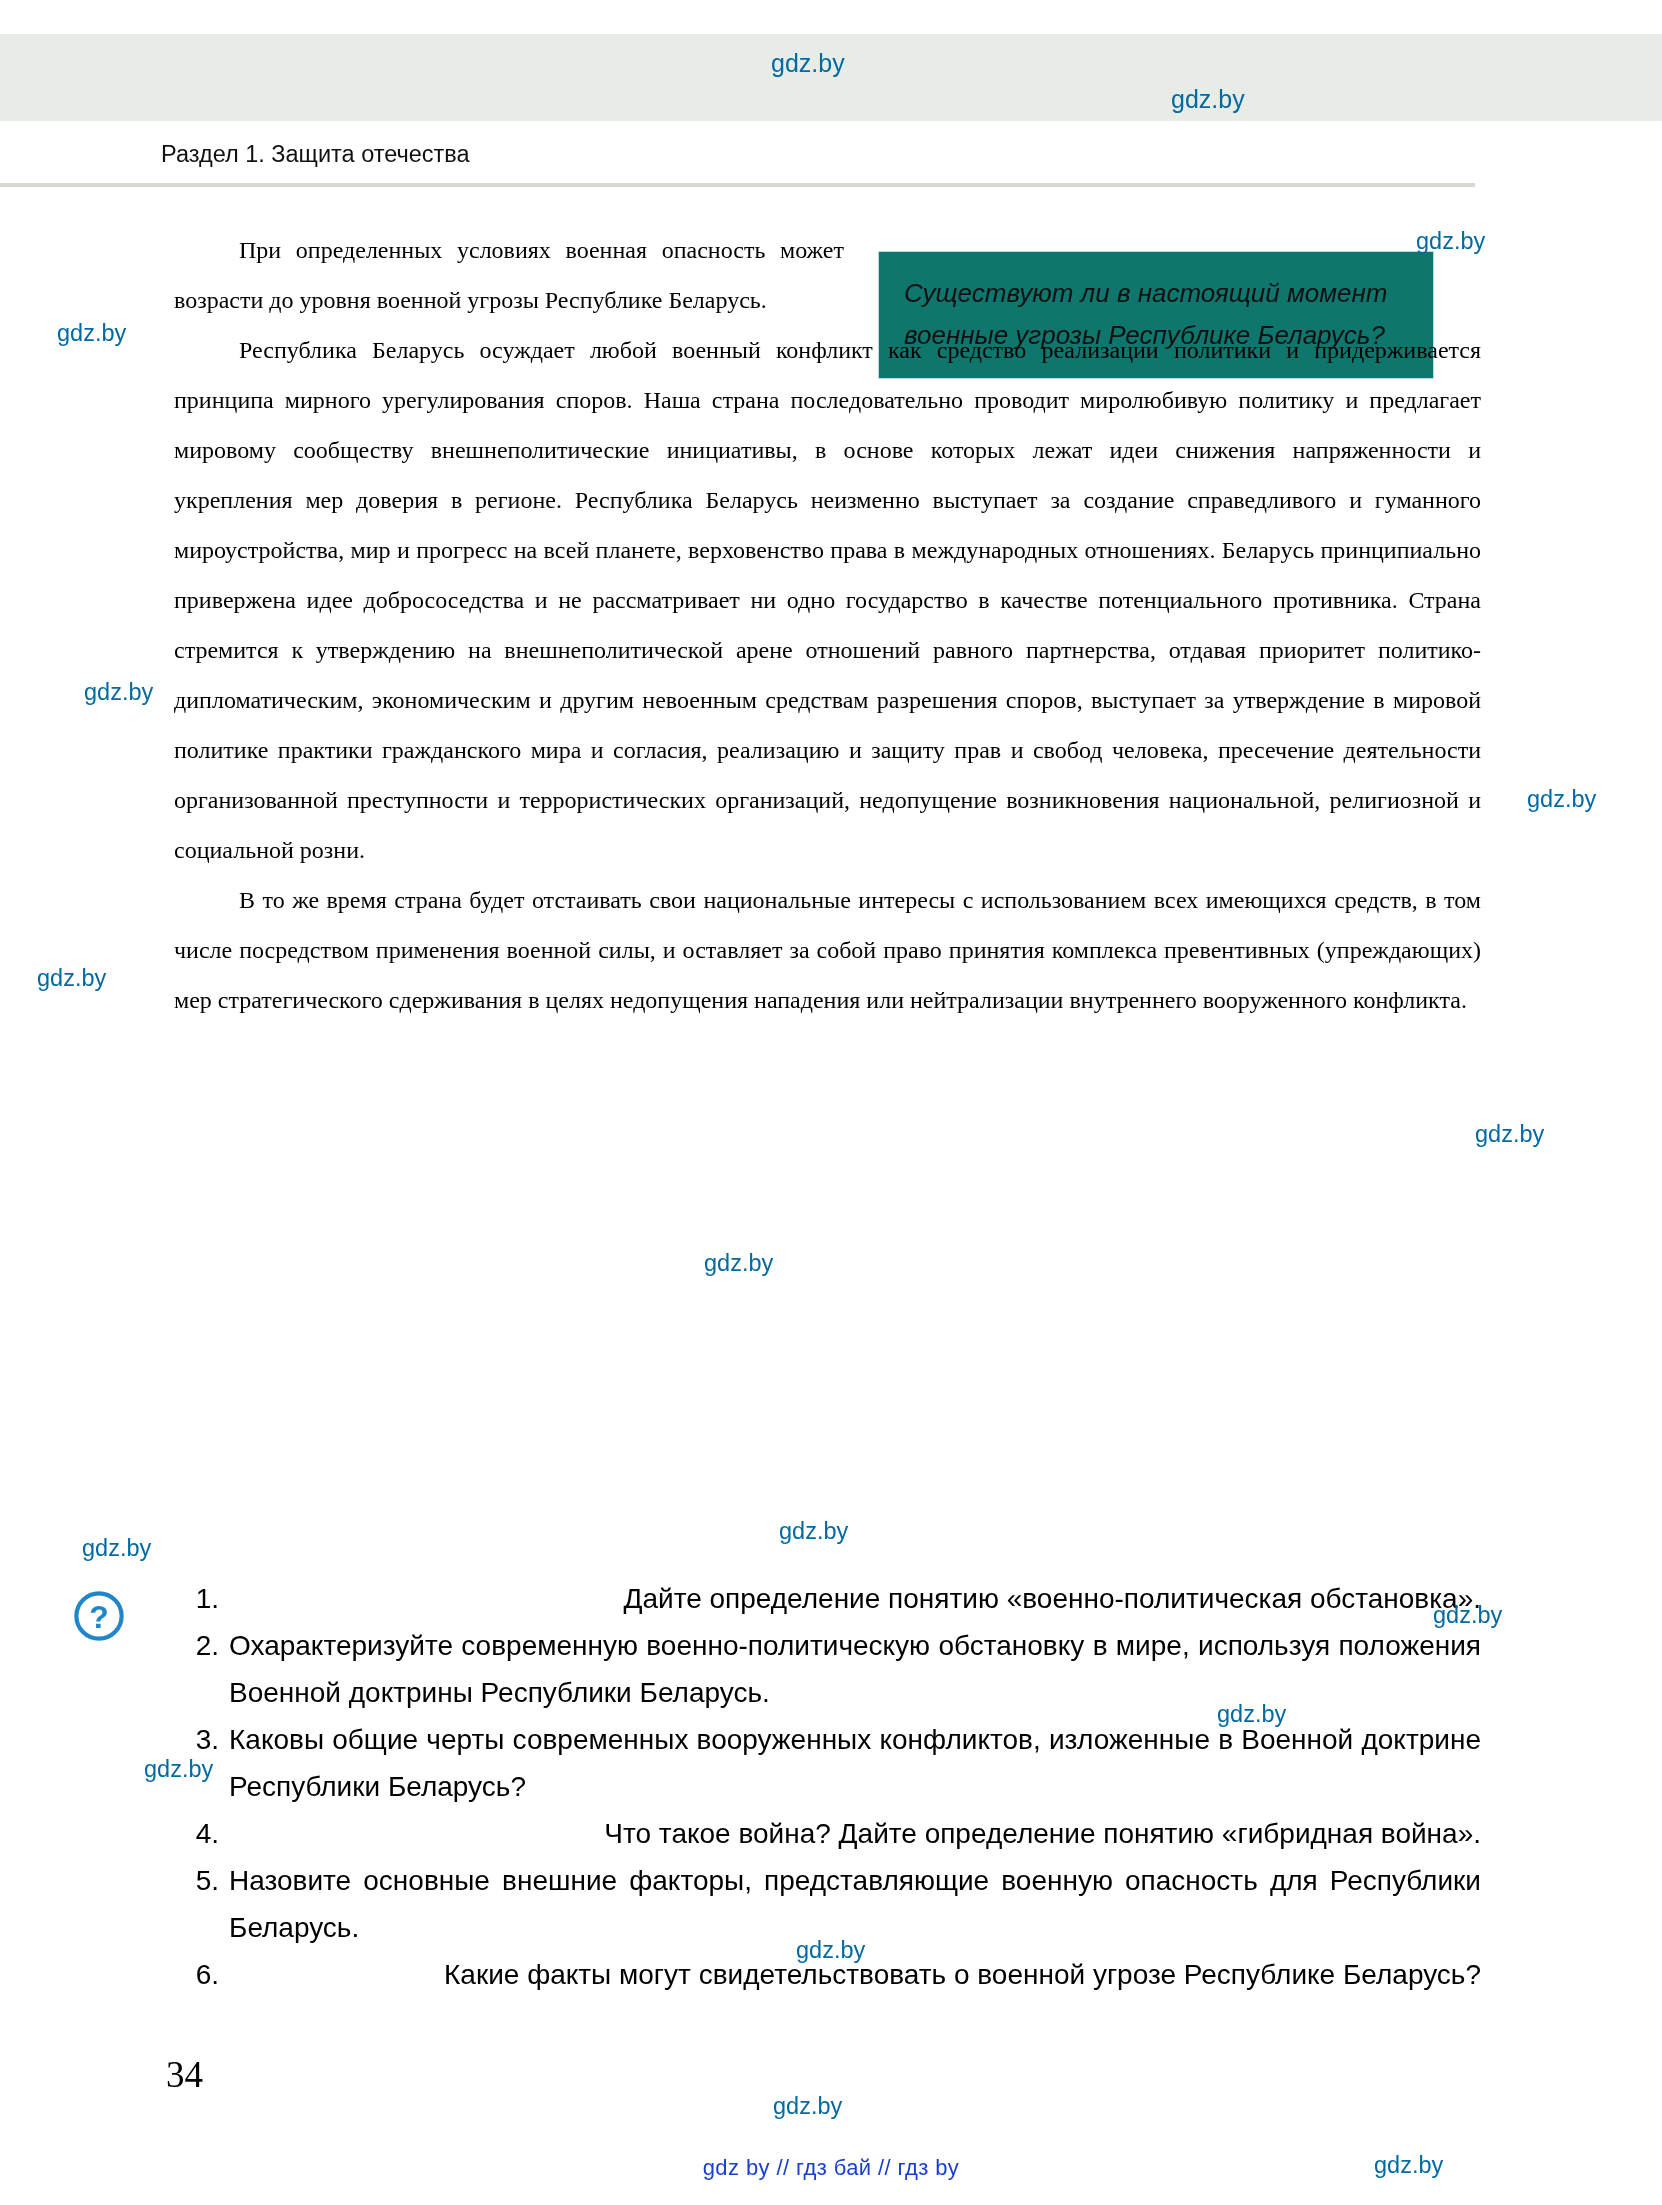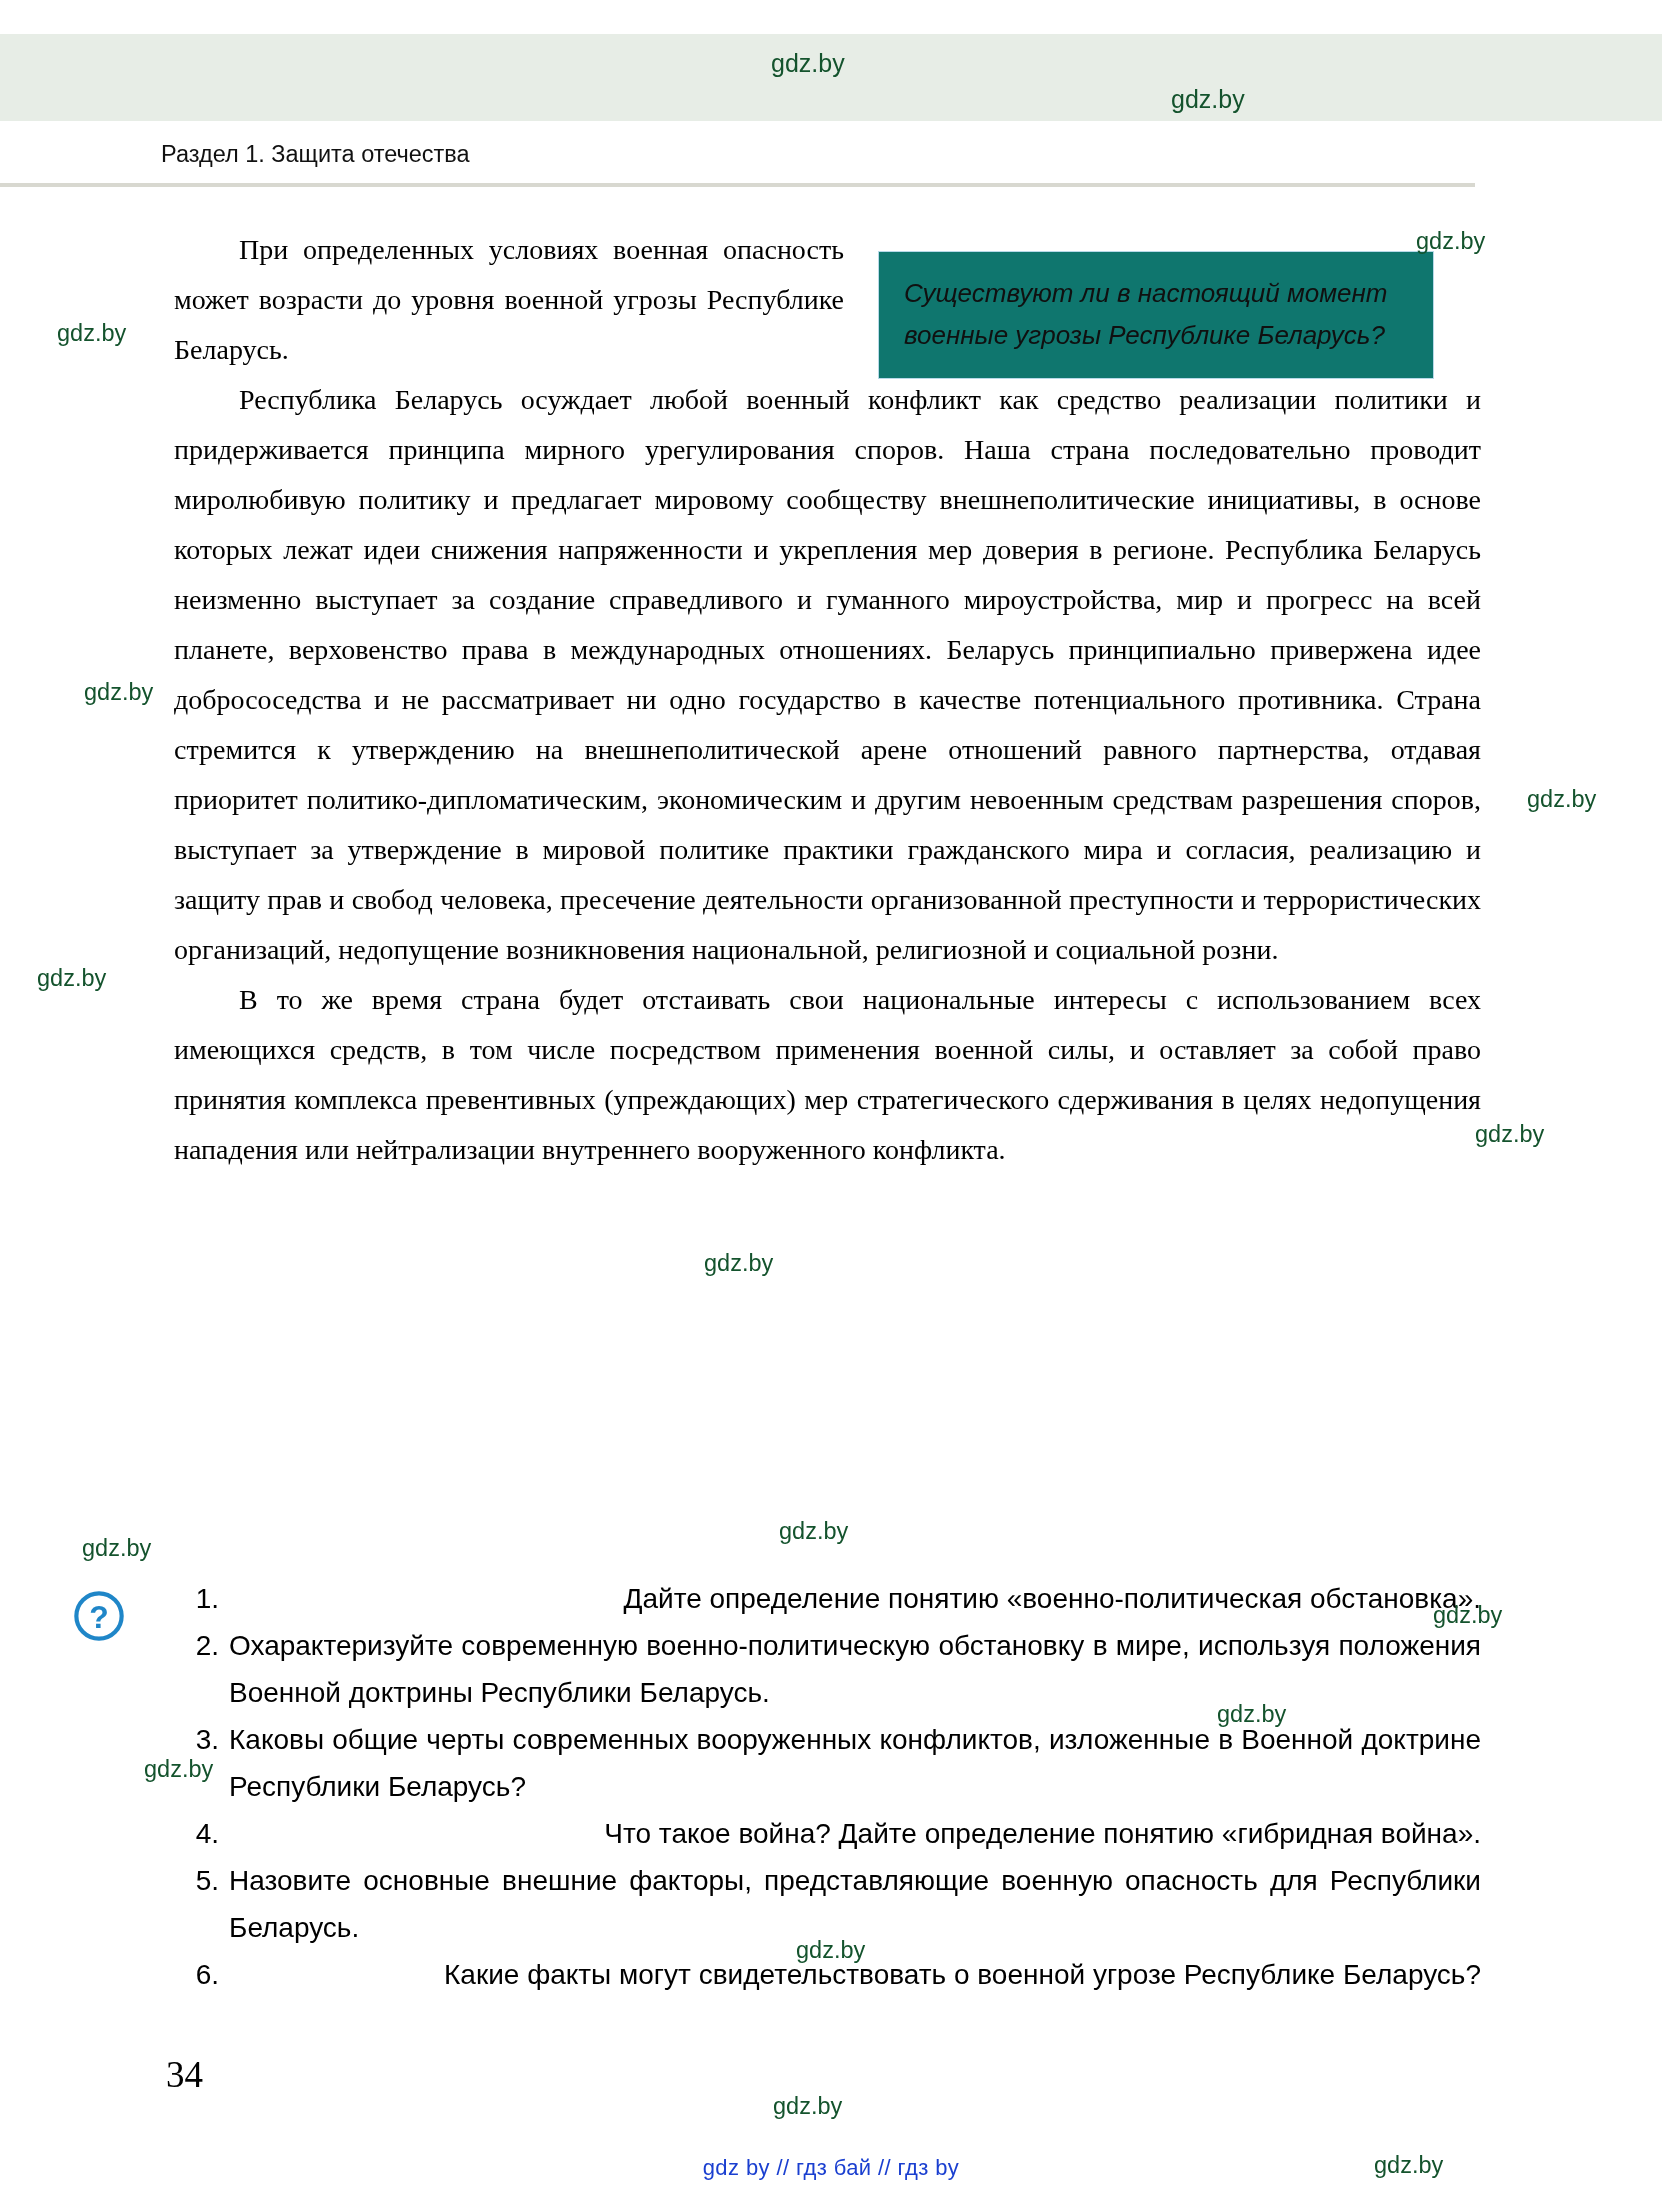--- a/index.html
+++ b/index.html
@@ -74,21 +74,21 @@
   .body-col {
     position: absolute;
     top: 225px;
     left: 174px;
     width: 1307px;
   }
 
   p.para {
     margin: 0;
     font-family: "Liberation Serif", serif;
-    font-size: 28px;
+    font-size: 24px;
     line-height: 50px;
     text-align: justify;
     text-justify: inter-word;
     text-indent: 65px;
     hyphens: manual;
   }
   p.para + p.para {
     margin-top: 0;
   }
 
@@ -192,21 +192,21 @@
     font-family: "Liberation Sans", sans-serif;
     font-size: 22px;
     color: #1a3fd0;
     letter-spacing: 0.4px;
   }
 
   
   .wm {
     position: absolute;
     font-family: "Liberation Sans", sans-serif;
-    color: #14532d;
+    color: #0369a1;
     white-space: nowrap;
     pointer-events: none;
   }
 </style>
 </head>
 <body>
 
 <div class="page">
 
 

